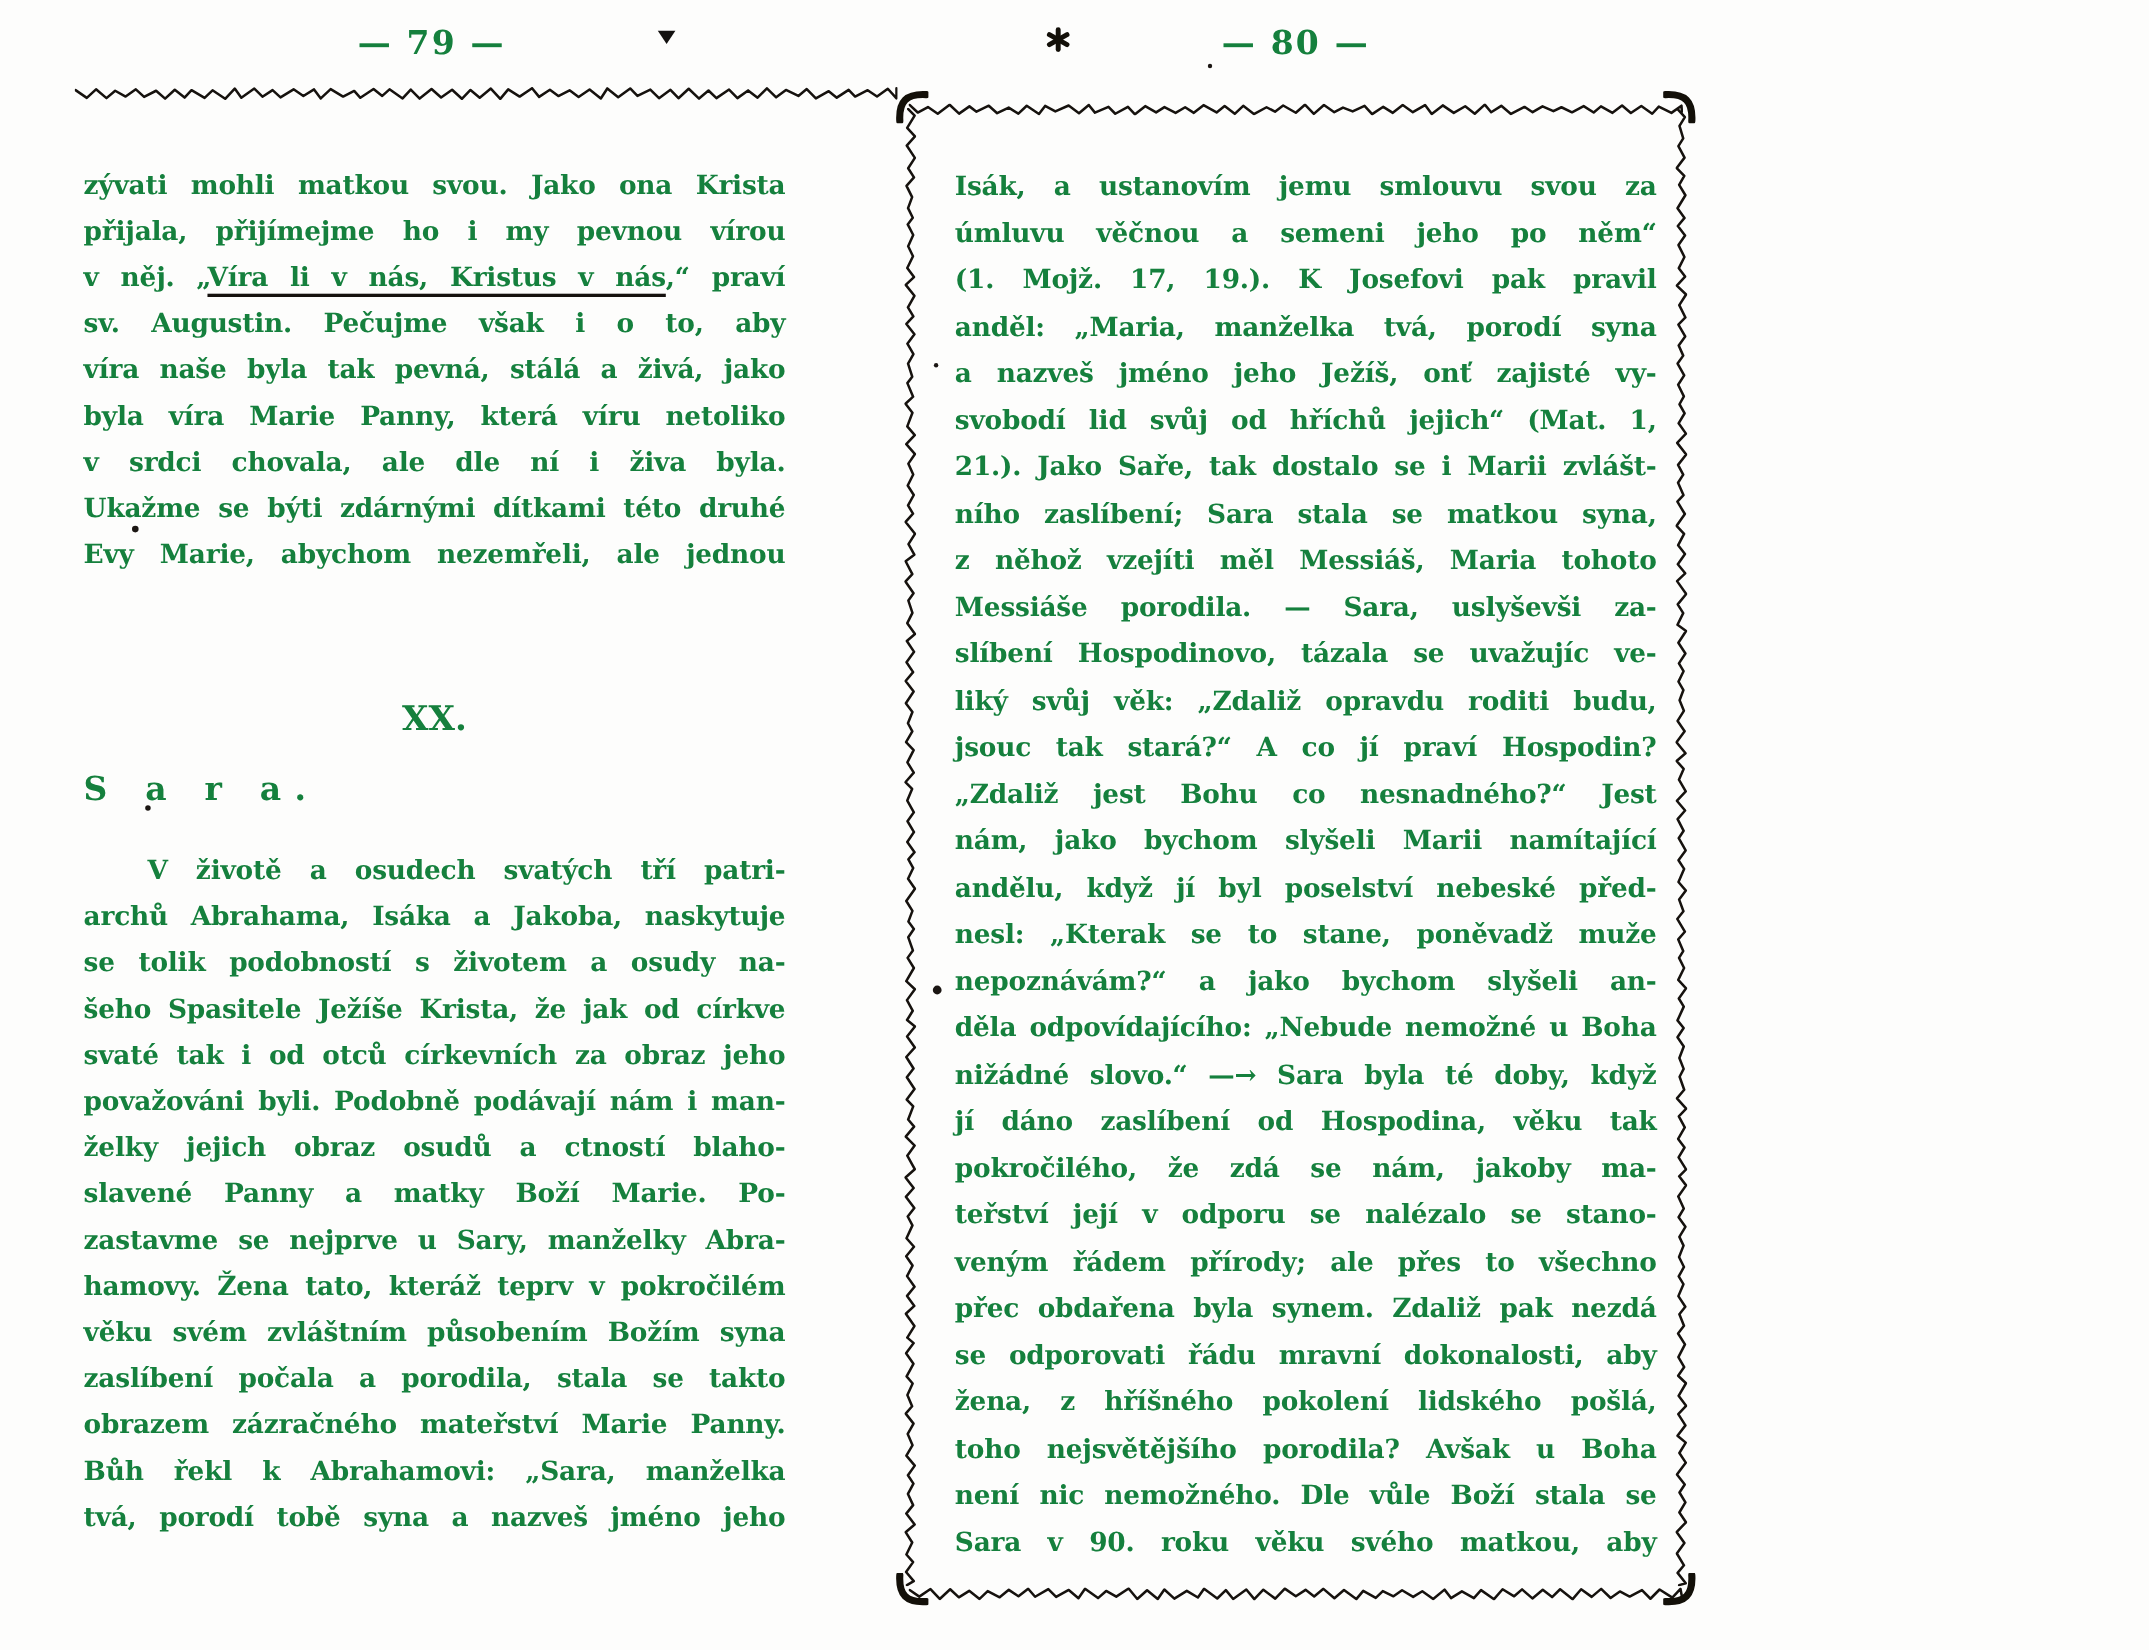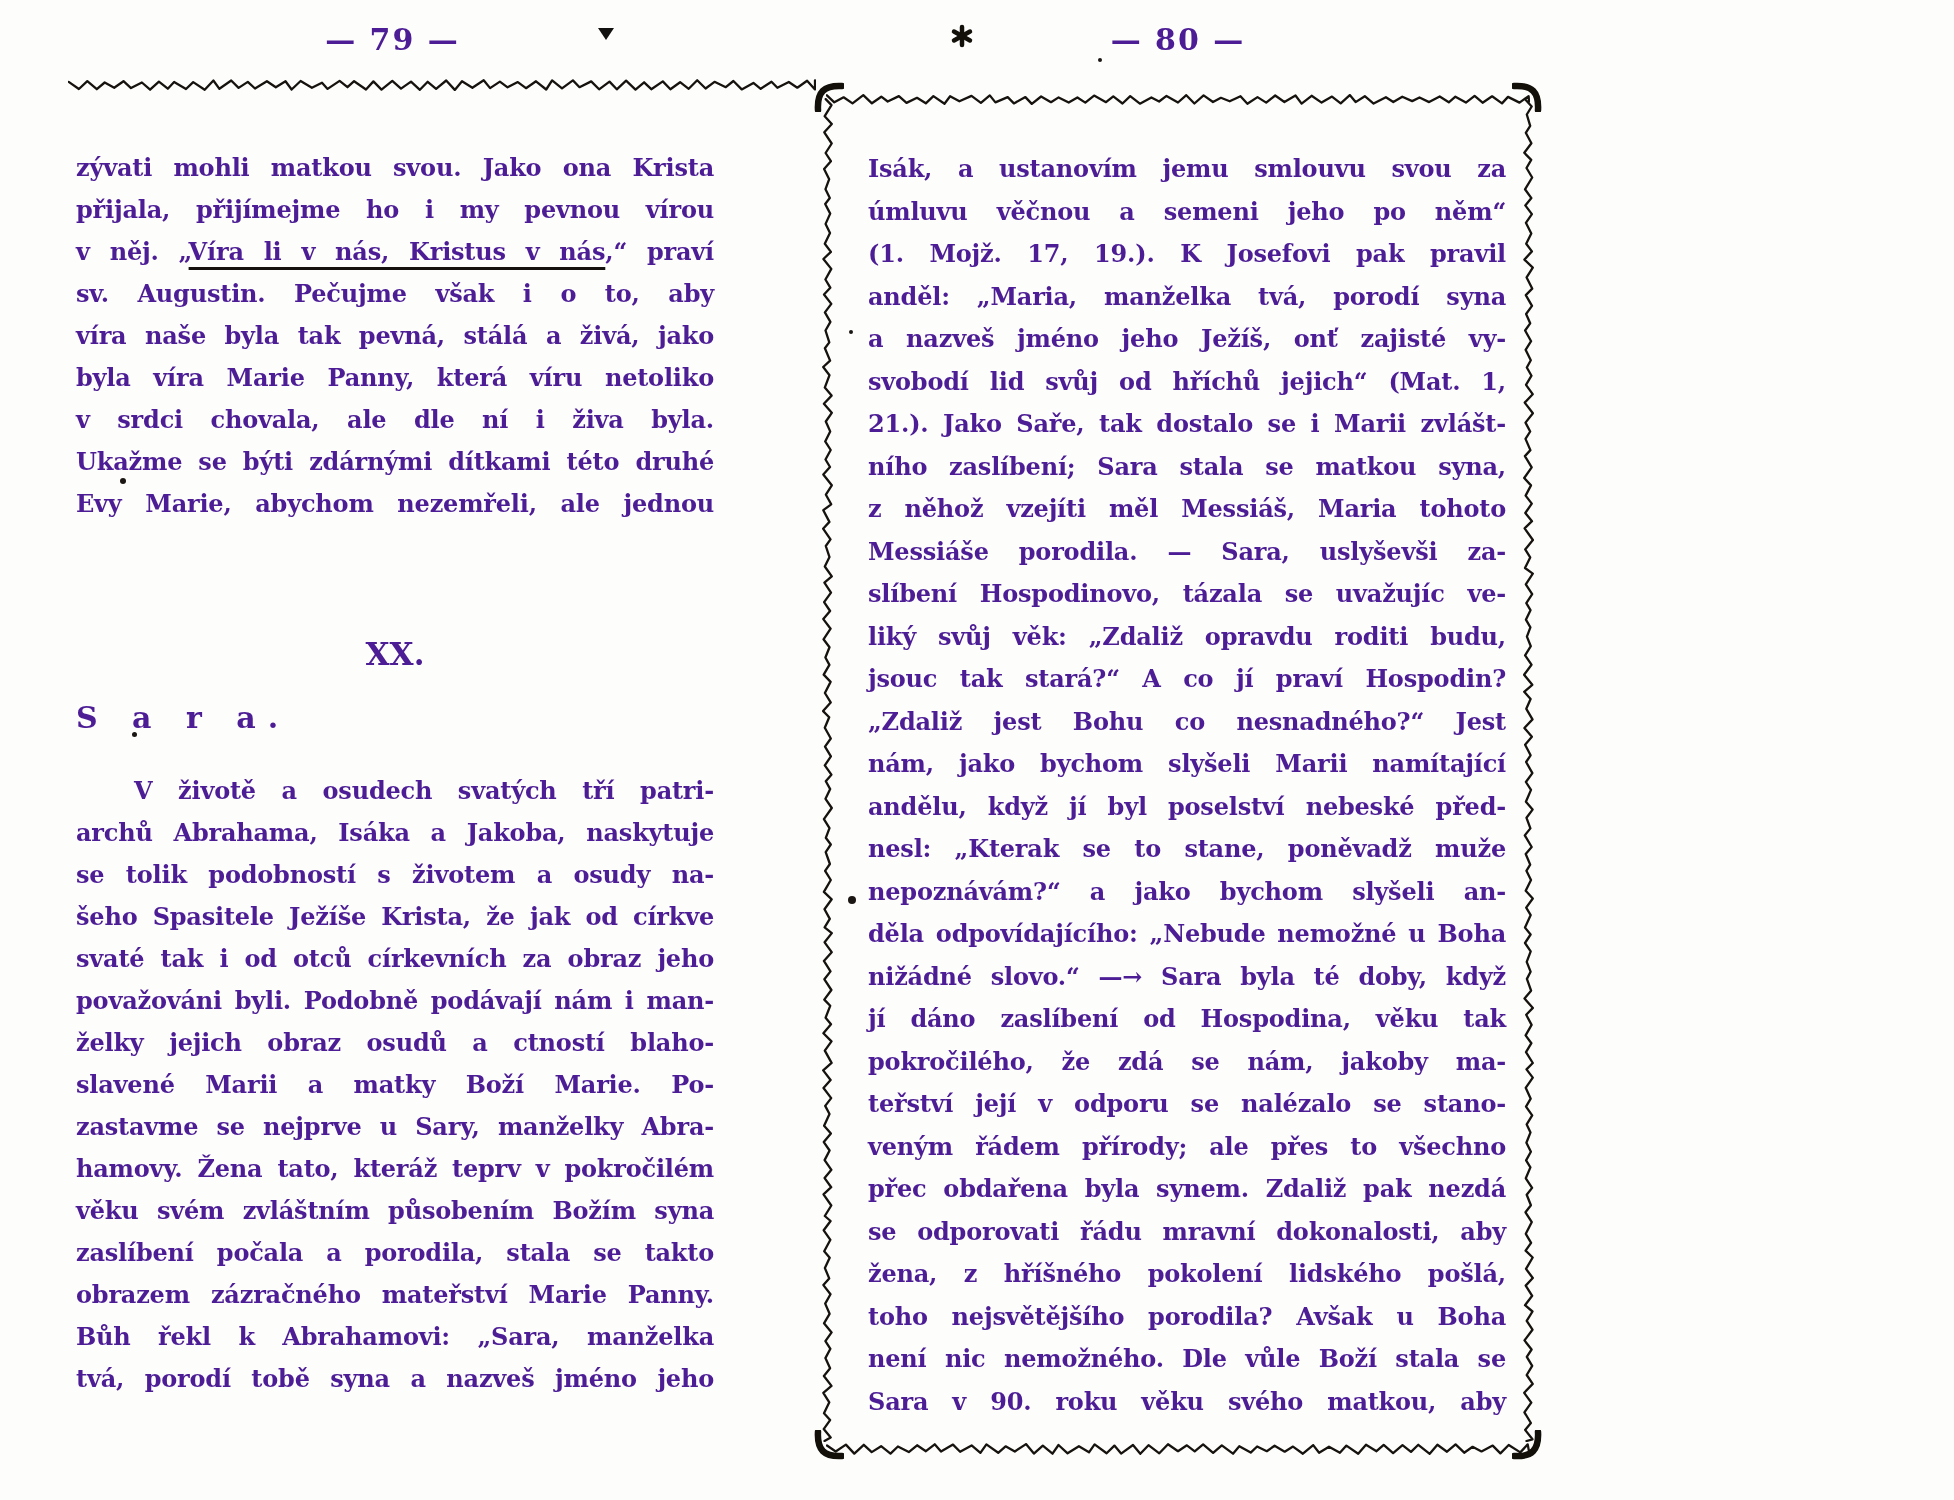--- a/index.html
+++ b/index.html
@@ -1,18 +1,18 @@
 <!DOCTYPE html>
 <html><head>
 <meta charset="utf-8">
 <title>Scanned book pages 79–80</title>
 <style>
   html,body{margin:0;padding:0;background:#e9e7e2;}
   .page{position:relative;width:1954px;height:1500px;background:#fdfdfc;overflow:hidden;
-        font-family:"DejaVu Serif","Liberation Serif",serif;color:#4c1d95;}
+        font-family:"DejaVu Serif","Liberation Serif",serif;color:#15803d;}
   .hdr{position:absolute;text-align:center;font-size:30px;font-weight:700;letter-spacing:2px;}
   .col{position:absolute;font-size:24px;font-weight:700;line-height:42px;letter-spacing:-0.2px;}
   .col .line{white-space:nowrap;text-align:justify;text-align-last:justify;}
   .col .line.last{text-align-last:left;}
   .col .line.indent{text-indent:58px;}
   .hand-underline{text-decoration:underline;text-decoration-thickness:3px;
         text-underline-offset:7px;text-decoration-color:#15110e;text-decoration-skip-ink:none;}
   .heading-num{position:absolute;width:638px;text-align:center;font-size:31px;font-weight:700;}
   .heading-title{position:absolute;width:638px;font-size:30px;font-weight:700;letter-spacing:12px;}
   .zig{position:absolute;}
@@ -66,21 +66,21 @@
   <span class="dot" style="left:132px;top:732px;width:5px;height:5px;" data-interactable="false"></span>
 
   <div class="col" style="left:76px;top:770px;width:638px;" data-interactable="false">
       <div class="line indent" data-interactable="false">V životě a osudech svatých tří patri-</div>
       <div class="line" data-interactable="false">archů Abrahama, Isáka a Jakoba, naskytuje</div>
       <div class="line" data-interactable="false">se tolik podobností s životem a osudy na-</div>
       <div class="line" data-interactable="false">šeho Spasitele Ježíše Krista, že jak od církve</div>
       <div class="line" data-interactable="false">svaté tak i od otců církevních za obraz jeho</div>
       <div class="line" data-interactable="false">považováni byli. Podobně podávají nám i man-</div>
       <div class="line" data-interactable="false">želky jejich obraz osudů a ctností blaho-</div>
-      <div class="line" data-interactable="false">slavené Marii a matky Boží Marie. Po-</div>
+      <div class="line" data-interactable="false">slavené Panny a matky Boží Marie. Po-</div>
       <div class="line" data-interactable="false">zastavme se nejprve u Sary, manželky Abra-</div>
       <div class="line" data-interactable="false">hamovy. Žena tato, kteráž teprv v pokročilém</div>
       <div class="line" data-interactable="false">věku svém zvláštním působením Božím syna</div>
       <div class="line" data-interactable="false">zaslíbení počala a porodila, stala se takto</div>
       <div class="line" data-interactable="false">obrazem zázračného mateřství Marie Panny.</div>
       <div class="line" data-interactable="false">Bůh řekl k Abrahamovi: „Sara, manželka</div>
       <div class="line" data-interactable="false">tvá, porodí tobě syna a nazveš jméno jeho</div>
     </div>
 
   <span class="blot" style="left:950px;top:24px;" data-interactable="false">

